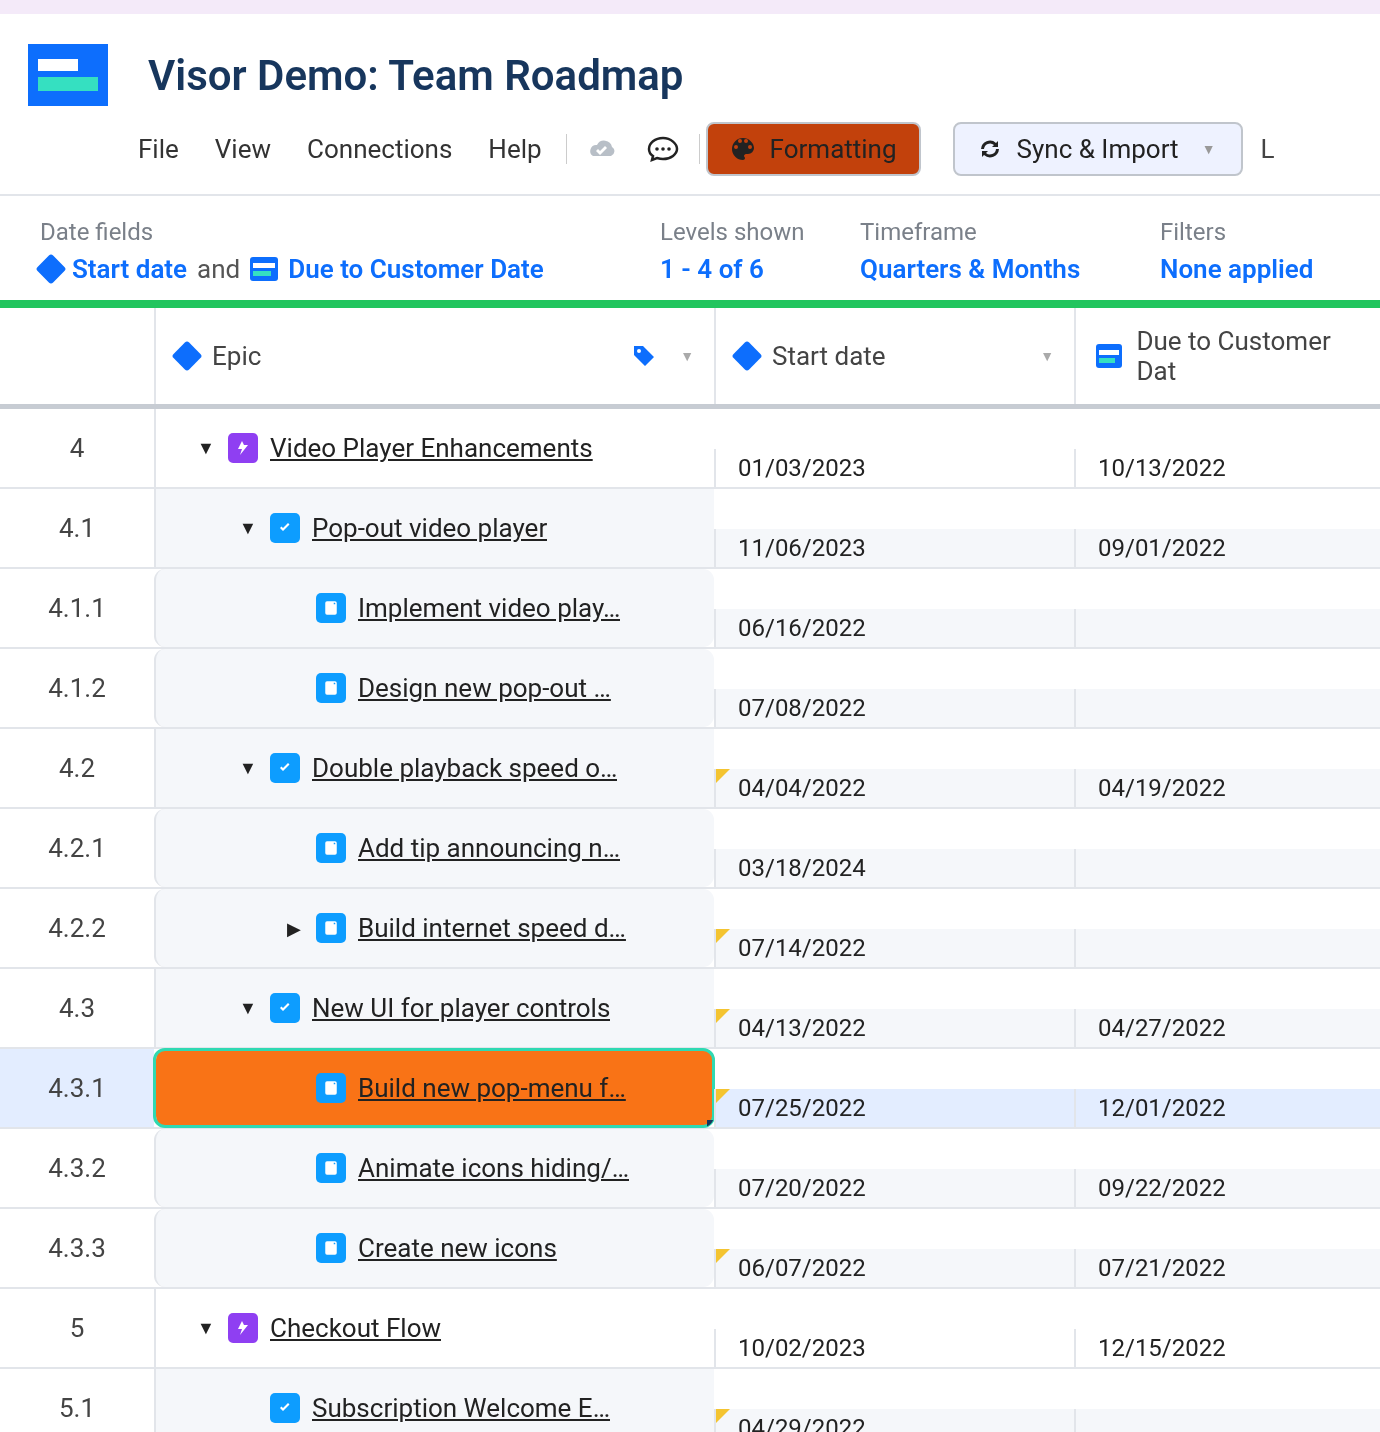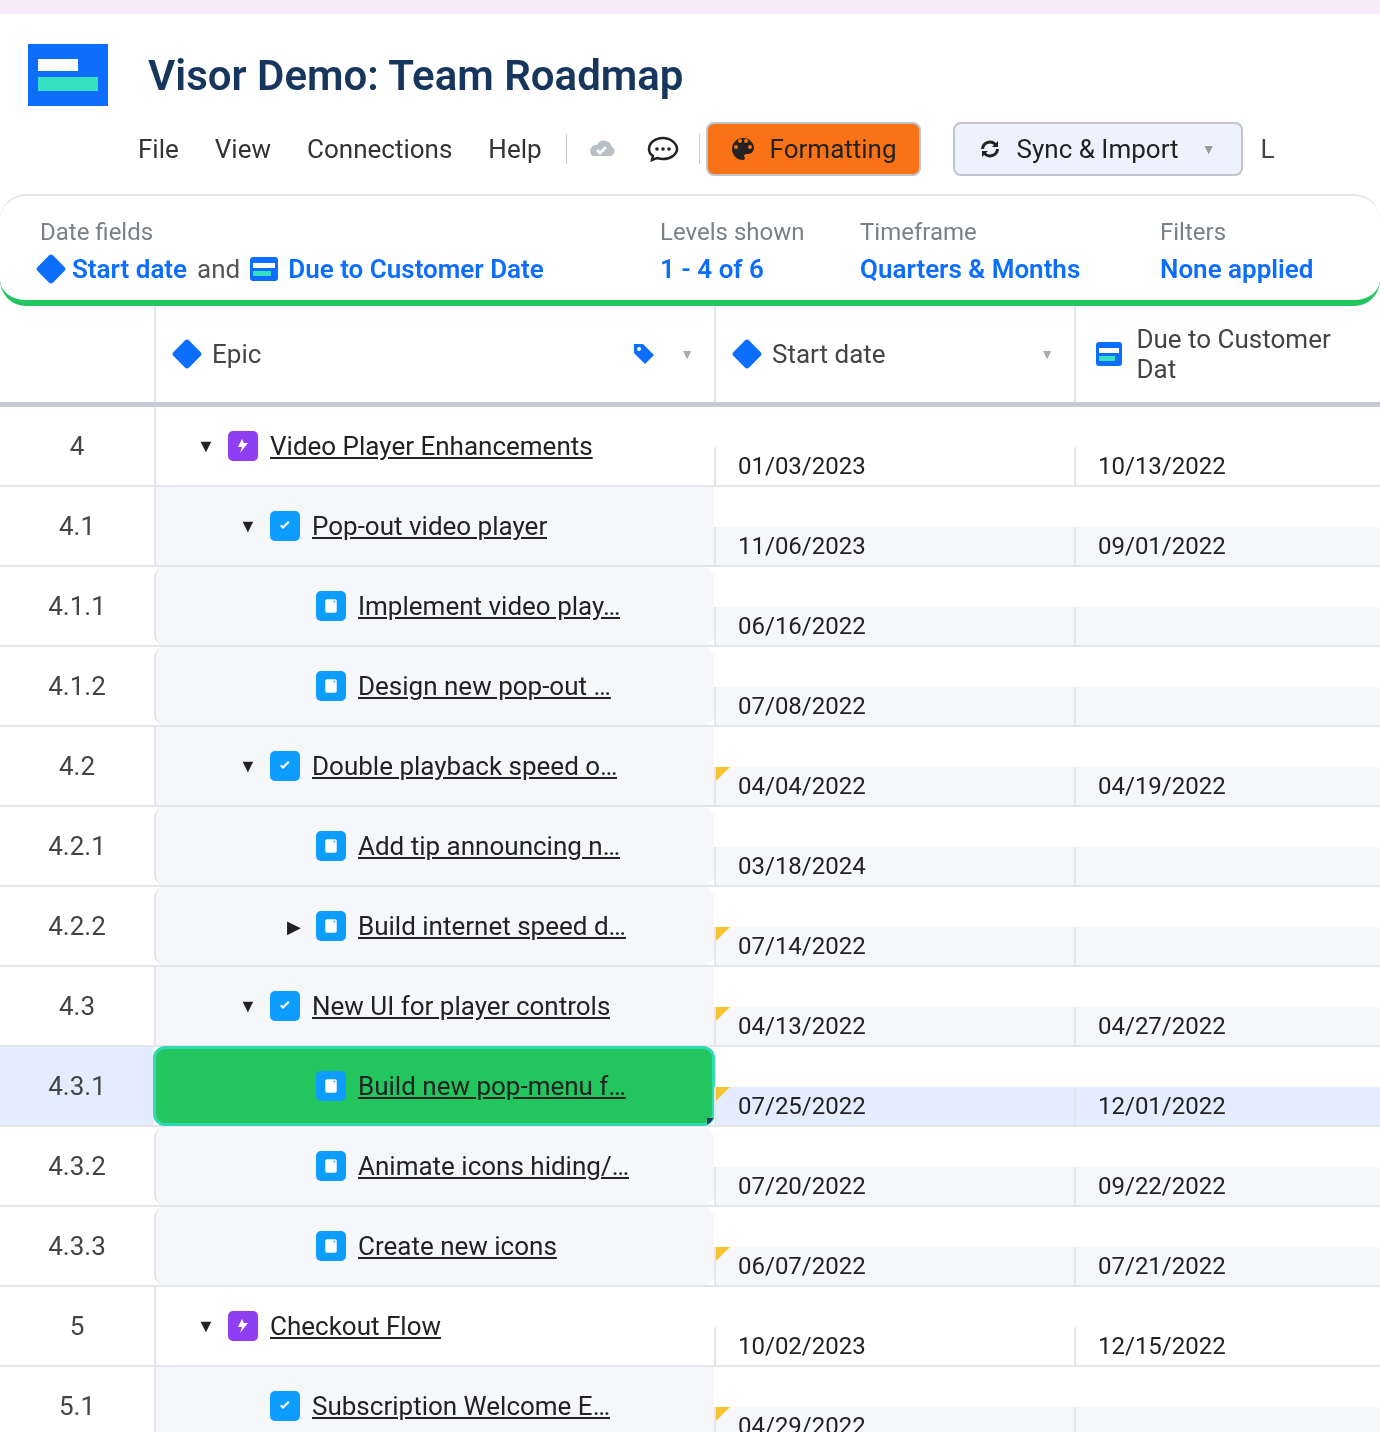--- a/index.html
+++ b/index.html
@@ -8,26 +8,26 @@
 .header { display: flex; align-items: center; gap: 40px; padding: 30px 28px 10px 28px; }
 .logo { width: 80px; height: 62px; background: #0d6efd; display: flex; flex-direction: column; justify-content: center; padding: 10px; gap: 6px; }
 .logo-bar1 { width: 40px; height: 12px; background: #fff; }
 .logo-bar2 { width: 60px; height: 14px; background: #35e0c1; }
 .title { font-size: 42px; font-weight: 600; color: #17365d; }
 .menubar { display: flex; align-items: center; gap: 0; padding: 6px 28px 18px 120px; font-size: 26px; color: #333; }
 .mitem { padding: 6px 18px; cursor: pointer; }
 .divider { width: 1px; height: 30px; background: #ccc; margin: 0 6px; }
 .icon-cloud { color: #b8bfc7; font-size: 30px; padding: 0 14px; }
 .icon-chat { color: #222; font-size: 30px; padding: 0 14px; }
-.btn { display: inline-flex; align-items: center; gap: 14px; border: 2px solid #c0c5cc; border-radius: 8px; padding: 10px 22px; font-size: 26px; cursor: pointer; background: #f97316; color: #222; }
+.btn { display: inline-flex; align-items: center; gap: 14px; border: 2px solid #c0c5cc; border-radius: 8px; padding: 10px 22px; font-size: 26px; cursor: pointer; background: #c2410c; color: #222; }
 .btn.sync { background: #eef2ff; margin-left: 12px; }
 .btn .chev { font-size: 14px; color: #999; margin-left: 6px; }
 .truncR { margin-left: 18px; font-size: 26px; color: #444; }
 
-.toolbar { display: flex; padding: 22px 0 16px 40px; border-top: 2px solid #e2e5ea; border-bottom: 6px solid #22c55e; border-radius: 26px; }
+.toolbar { display: flex; padding: 22px 0 16px 40px; border-top: 2px solid #e2e5ea; border-bottom: 8px solid #22c55e; }
 .tb-col { display: flex; flex-direction: column; gap: 8px; }
 .tb-label { font-size: 24px; color: #7a8089; }
 .tb-val { font-size: 26px; font-weight: 600; color: #0d6efd; display: flex; align-items: center; gap: 10px; }
 .tb-and { color: #555; font-weight: 400; }
 .diamond { display:inline-block; width: 22px; height: 22px; background: #0d6efd; transform: rotate(45deg); border-radius: 3px; }
 .minibar { display:inline-flex; flex-direction: column; gap:3px; width:28px; height:24px; background:#0d6efd; border-radius:3px; padding:4px 3px; justify-content:center;}
 .minibar i { display:block; height:5px; background:#fff;}
 .minibar i:nth-child(2){background:#35e0c1; width:80%;}
 
 .grid { width: 100%; }
@@ -37,21 +37,21 @@
 .col-start { width: 360px; border-left: 2px solid #e2e5ea; }
 .col-due { flex: 1; border-left: 2px solid #e2e5ea; }
 
 .hcell { display: flex; align-items: center; padding: 18px 20px; font-size: 26px; color: #444; gap: 14px; position: relative; }
 .hcell .tag-ic { margin-left: auto; color: #0d6efd; font-size: 24px; }
 .hcell .dd-ic { color: #aaa; font-size: 14px; margin-left: 10px; }
 
 .row { display: flex; border-bottom: 2px solid #e2e5ea; min-height: 80px; }
 .row.alt .col-start, .row.alt .col-epic, .row.alt .col-due { background: #f5f7fa; }
 .row.sel .col-start, .row.sel .col-due, .row.sel .col-num { background: #e3edff; }
-.row.sel .col-epic { background: #22c55e; outline: 3px solid #2fd9b2; outline-offset: -2px; position: relative; }
+.row.sel .col-epic { background: #f97316; outline: 3px solid #2fd9b2; outline-offset: -2px; position: relative; }
 .row.sel .col-epic::after { content:''; position:absolute; right:-5px; bottom:-5px; width:12px; height:12px; background:#17365d; }
 
 .ncell { display:flex; align-items:center; justify-content:center; font-size: 26px; color:#444; }
 .ecell { display:flex; align-items:center; padding: 0 18px; font-size: 26px; gap: 12px; white-space: nowrap; overflow:hidden; position:relative;}
 .ecell .title-txt { text-decoration: underline; color:#222; overflow:hidden; text-overflow: ellipsis; }
 .chev { cursor:pointer; font-size: 18px; color:#222; display:inline-block; width:20px; text-align:center;}
 .epic-ic { width: 30px; height: 30px; border-radius: 5px; display:inline-flex; align-items:center; justify-content:center; color:#fff; font-size:18px; font-weight:bold; flex:none;}
 .epic-purple { background:#8f3ff2; }
 .epic-blue-check { background:#0d9dff; }
 .epic-blue-doc { background:#0d9dff; }

